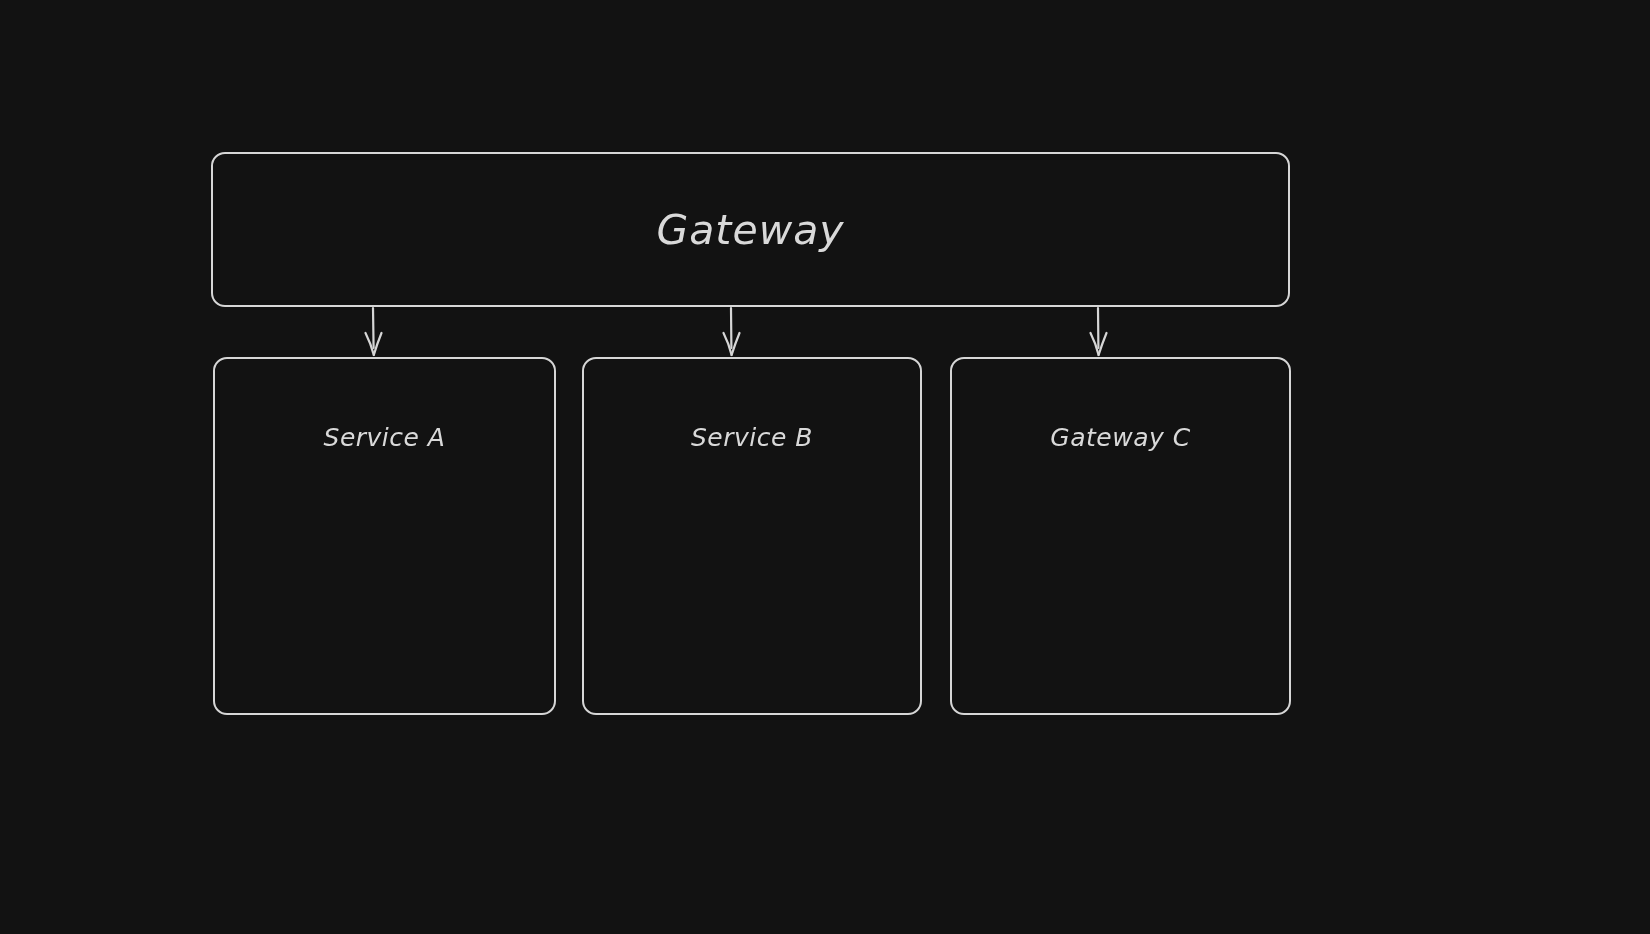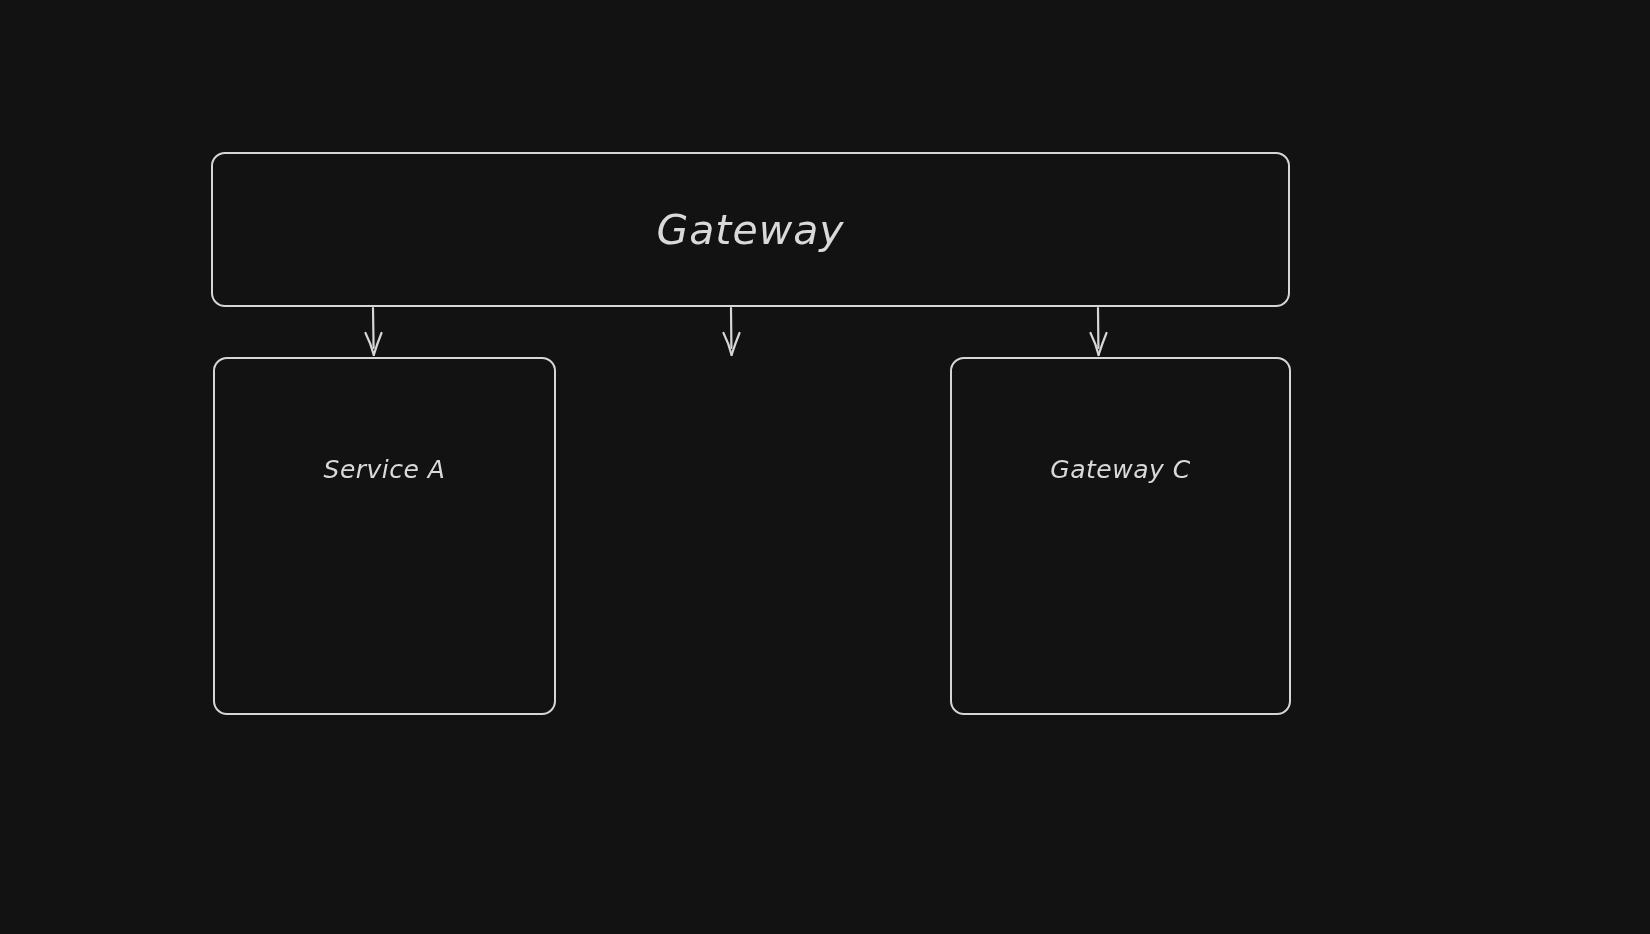--- a/index.html
+++ b/index.html
@@ -52,21 +52,21 @@
     height: 155px;
   }
   #gateway-box .node-label {
     font-size: 41px;
     letter-spacing: 1px;
   }
   .service-box {
     top: 357px;
     height: 358px;
     align-items: flex-start;
-    padding-top: 96px;
+    padding-top: 64px;
   }
   #service-a-box { left: 213px; width: 343px; }
   #service-b-box { left: 582px; width: 340px; }
   #service-c-box { left: 950px; width: 341px; }
   .service-box .node-label {
     font-size: 25px;
   }
 </style>
 </head>
 <body style="background: rgb(18, 18, 18);">
@@ -92,18 +92,21 @@
   </svg>
 
   <div class="node-box" id="gateway-box">
     <span class="node-label">Gateway</span>
   </div>
 
   <div class="node-box service-box" id="service-a-box">
     <span class="node-label">Service A</span>
   </div>
 
+  <div class="node-box service-box" id="service-b-box">
+    <span class="node-label">Service B</span>
+  </div>
 
   <div class="node-box service-box" id="service-c-box">
     <span class="node-label">Gateway C</span>
   </div>
 
 </div>
 
 </body></html>

